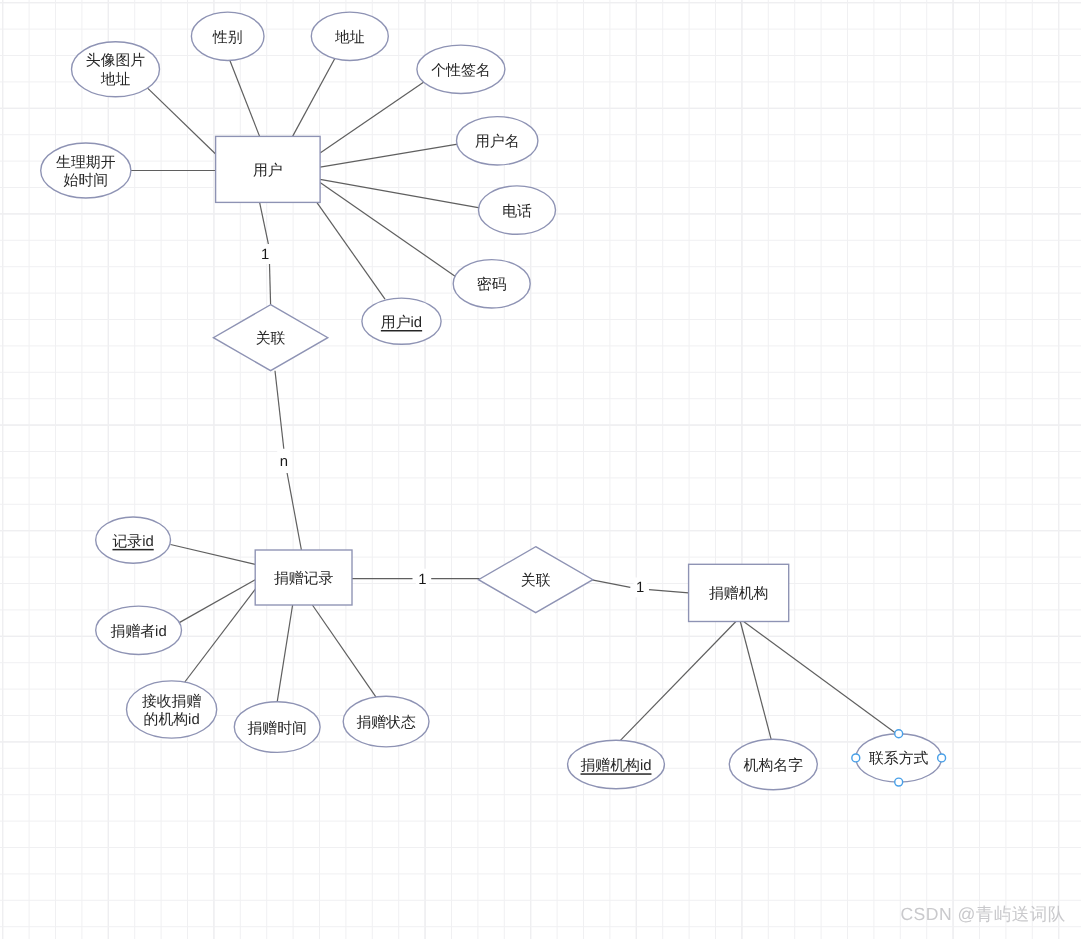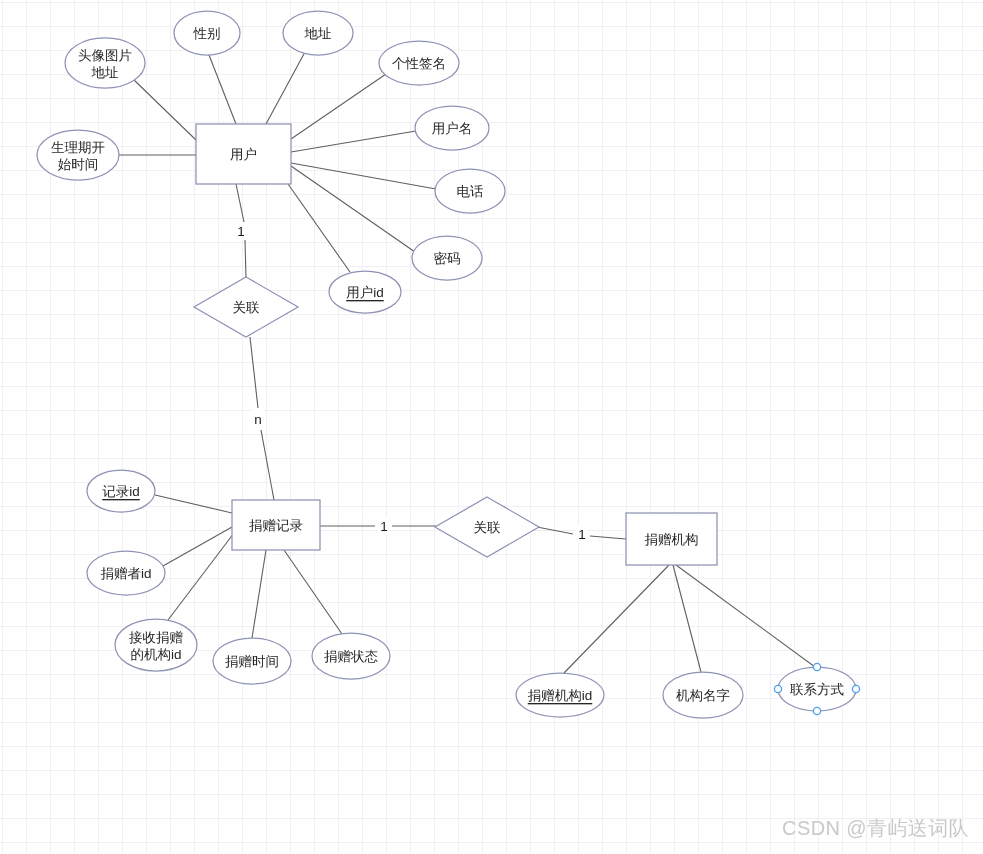--- a/index.html
+++ b/index.html
@@ -44,21 +44,21 @@
   }
   .handle {
     fill: #ffffff;
     stroke: #49a0e8;
     stroke-width: 1.3;
   }
   #watermark {
     position: absolute;
     right: 14px; bottom: 12px;
     font-family: "Liberation Sans", "DejaVu Sans", sans-serif;
-    font-size: 20px;
+    font-size: 16px;
     color: #c9c9cc;
     letter-spacing: 0.4px;
     user-select: none;
   }
 </style>
 </head>
 <body>
 
 <div id="canvas">
 

